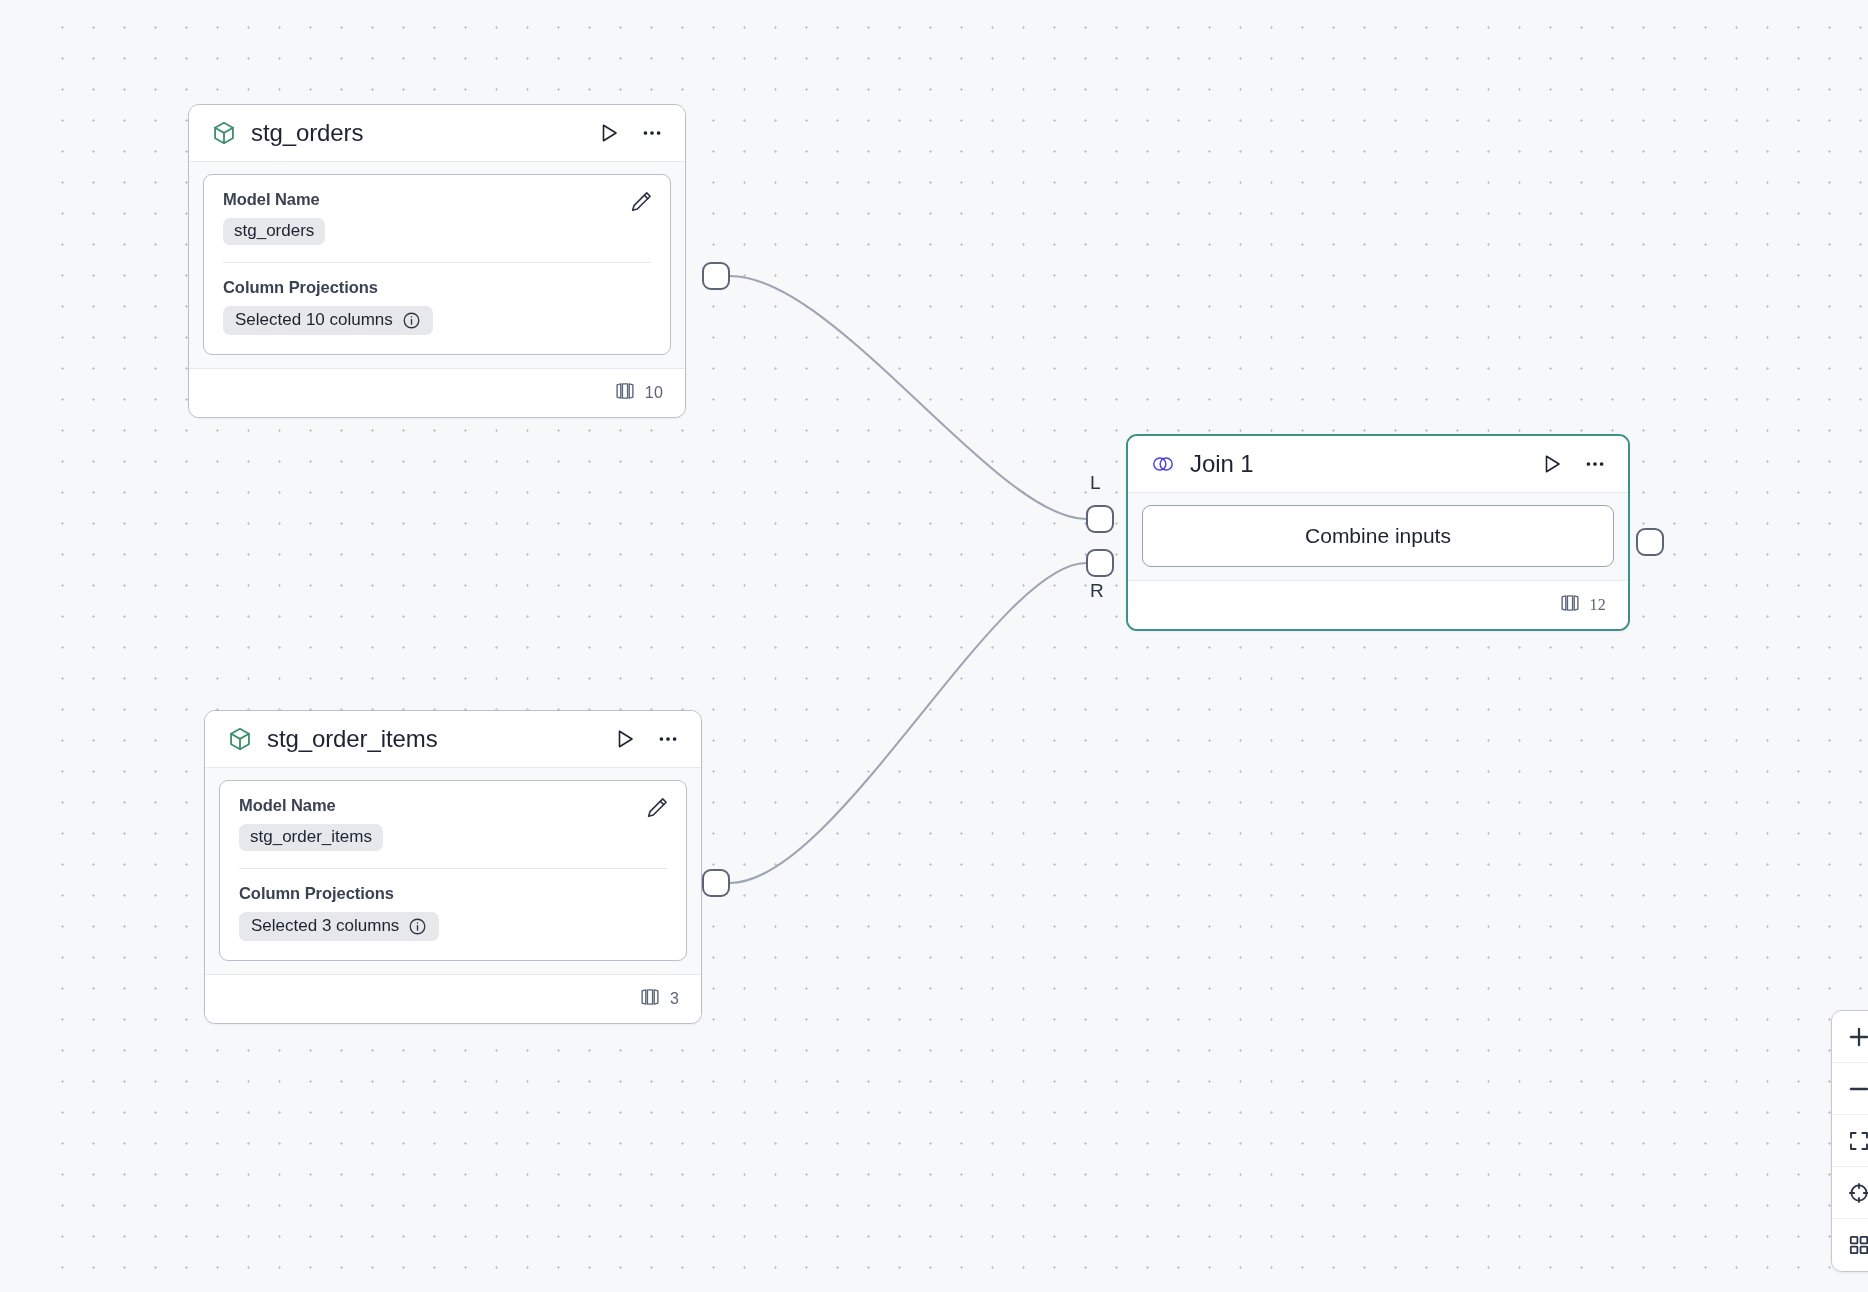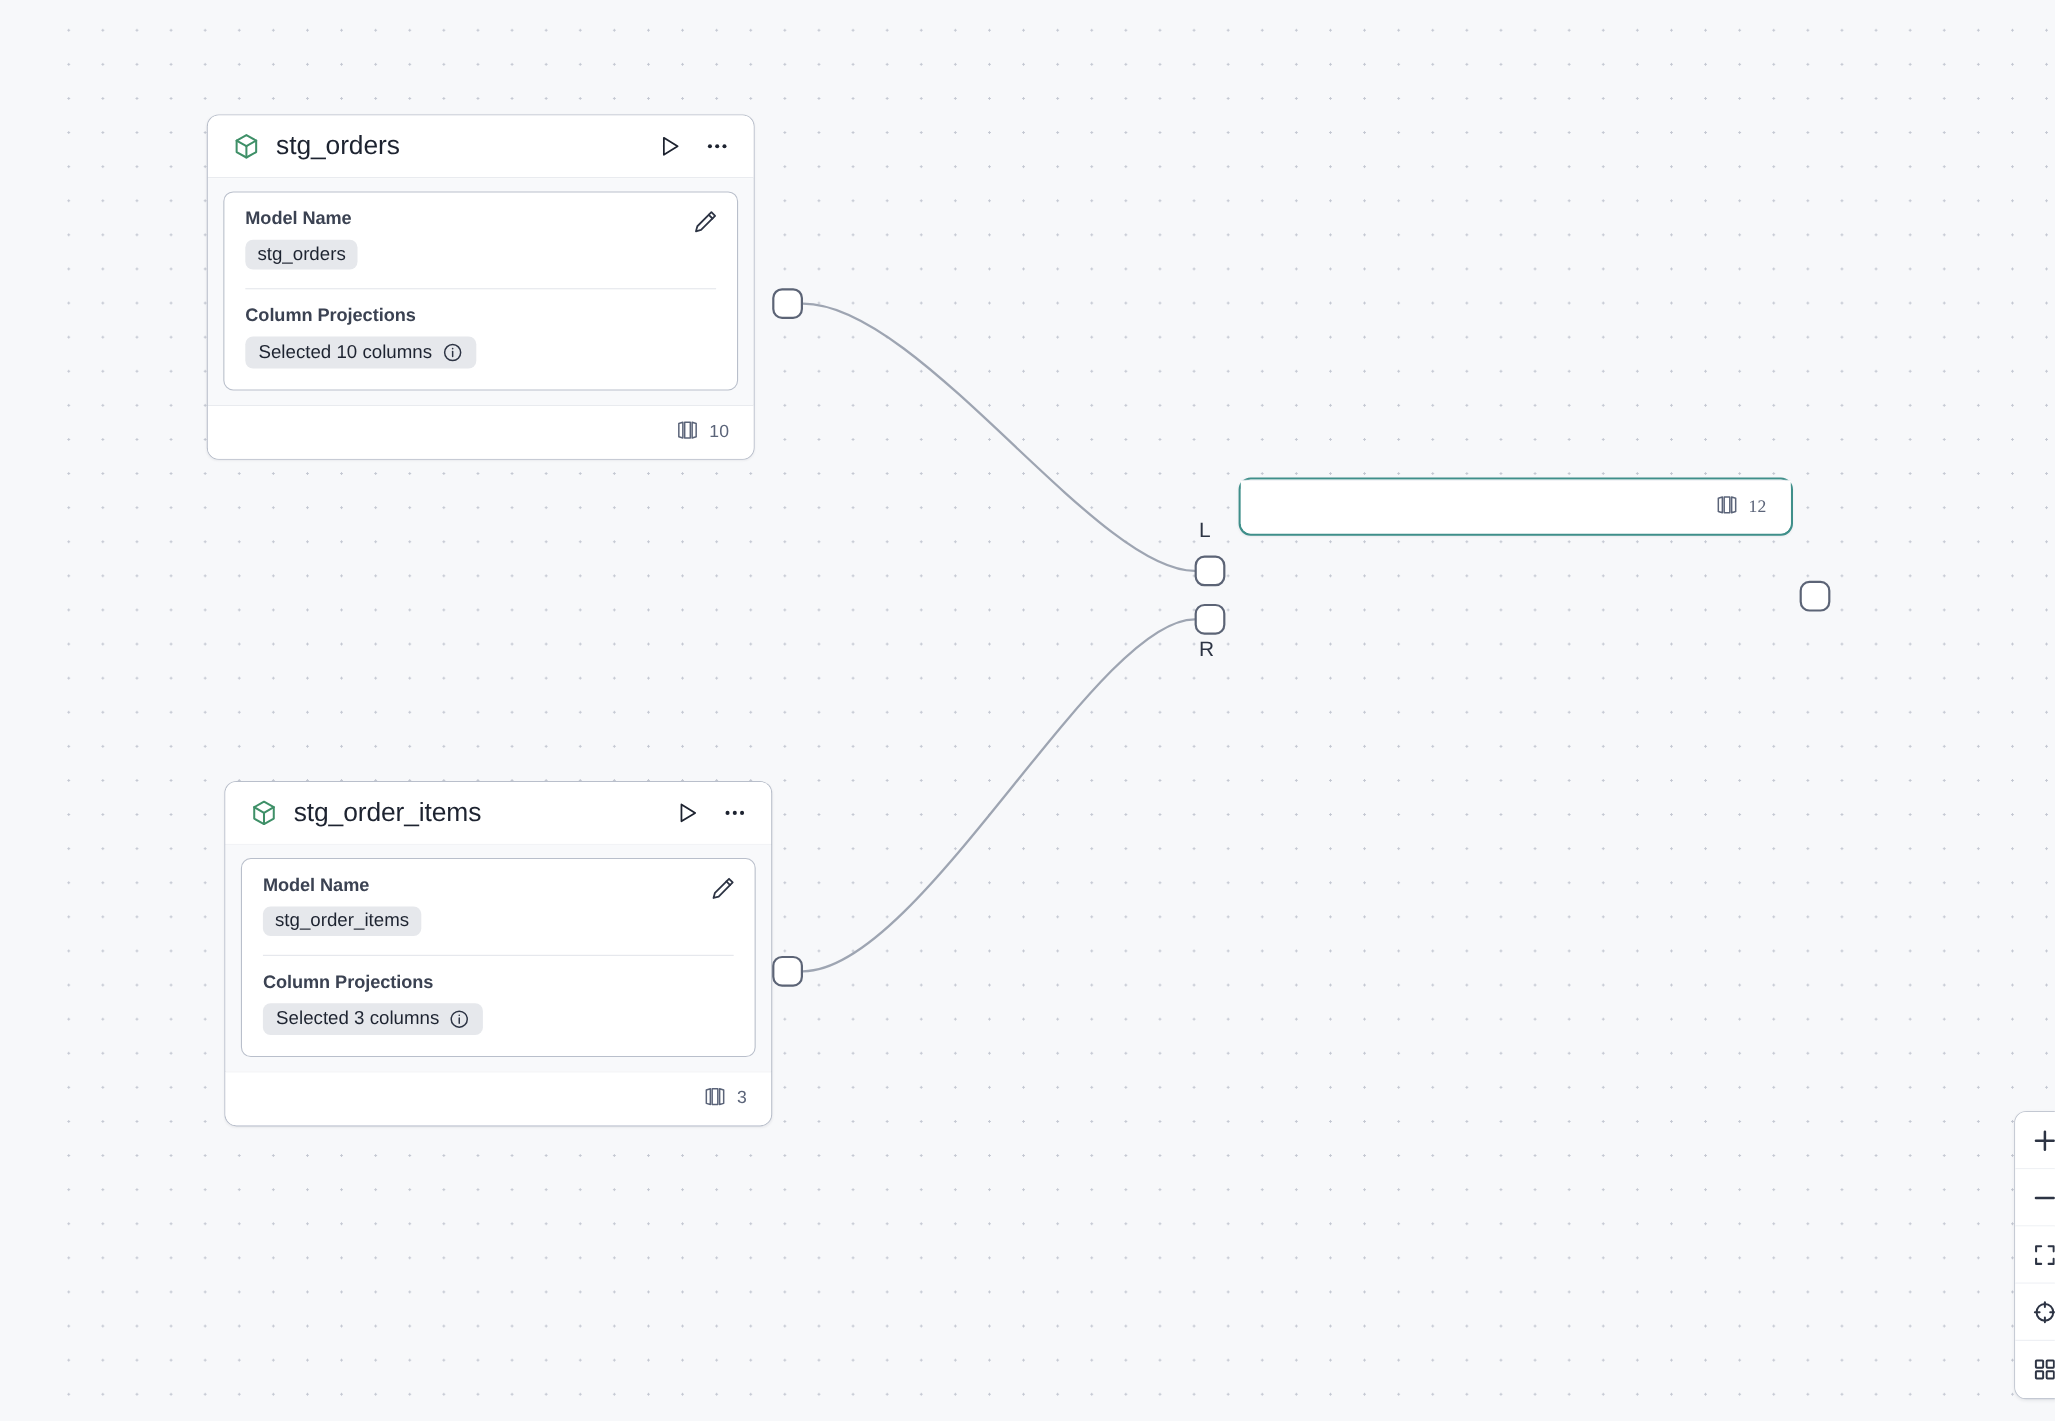--- a/index.html
+++ b/index.html
@@ -354,21 +354,45 @@
           <path d="M16.6 4.2 20.6 5.4 20.6 18.6 16.6 19.8 Z"></path>
         </svg>
       </span>
       <span class="footer-count">3</span>
     </div>
   </div>
   <div class="port" style="left:666px; top:869px;"></div>
 
   <div class="node selected" style="left:1090px; top:434px; width:504px;">
 
-
+    <div class="node-header">
+      <span class="node-icon">
+        <svg width="26" height="26" viewBox="0 0 28 24" fill="none" stroke="#4a3fe0" stroke-width="1.55">
+          <circle cx="10.6" cy="12" r="6.5"></circle>
+          <circle cx="17.4" cy="12" r="6.5"></circle>
+        </svg>
+      </span>
+      <span class="node-title">Join 1</span>
+      <span class="hdr-btn hdr-run">
+        <svg width="24" height="24" viewBox="0 0 24 24" fill="none" stroke="#1d2330" stroke-width="1.6" stroke-linejoin="round">
+          <path d="M6.5 4.3 19 12 6.5 19.7 Z"></path>
+        </svg>
+      </span>
+      <span class="hdr-btn hdr-more">
+        <svg width="24" height="24" viewBox="0 0 24 24" fill="#1d2330">
+          <circle cx="5.4" cy="12" r="1.85"></circle>
+          <circle cx="12" cy="12" r="1.85"></circle>
+          <circle cx="18.6" cy="12" r="1.85"></circle>
+        </svg>
+      </span>
+    </div>
+
+    <div class="node-body">
+      <div class="combine-box">Combine inputs</div>
+    </div>
 
     <div class="node-footer">
       <span>
         <svg width="22" height="22" viewBox="0 0 24 24" fill="none" stroke="#5b6479" stroke-width="1.5" stroke-linejoin="round">
           <path d="M3.4 5.4 7.4 4.2 7.4 19.8 3.4 18.6 Z"></path>
           <path d="M9.2 4.2 14.8 4.2 14.8 19.8 9.2 19.8 Z"></path>
           <path d="M16.6 4.2 20.6 5.4 20.6 18.6 16.6 19.8 Z"></path>
         </svg>
       </span>
       <span class="footer-count">12</span>

